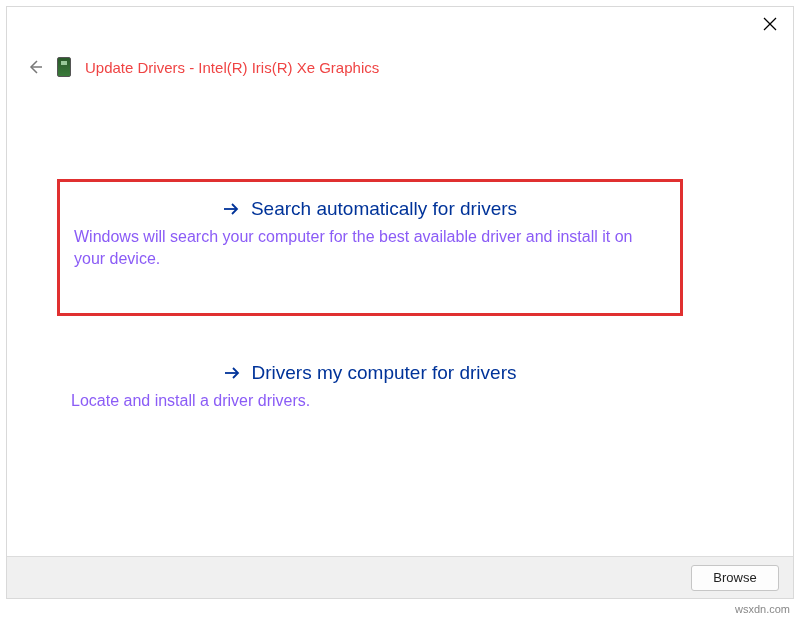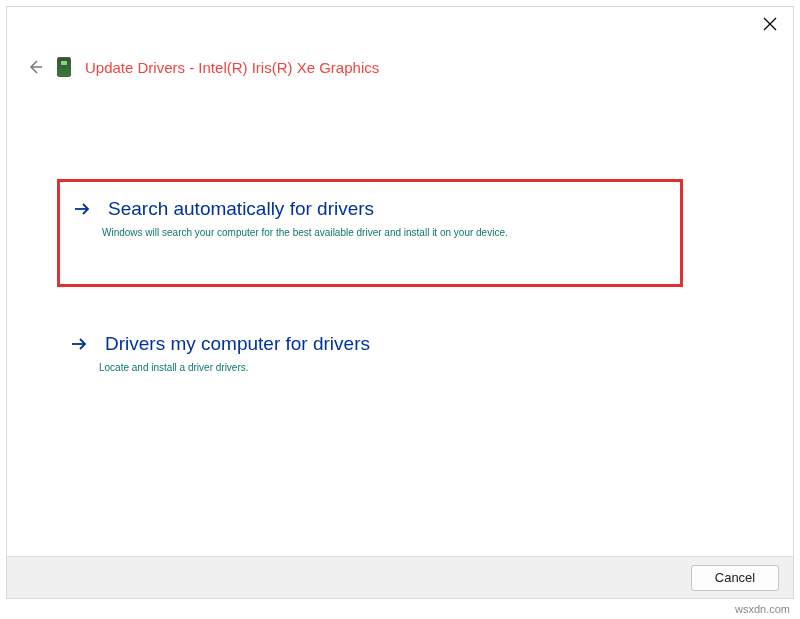--- a/index.html
+++ b/index.html
@@ -107,22 +107,23 @@
       margin-bottom: 30px;
       cursor: pointer;
     }
     .option.highlighted {
       border: 3px solid #e03030;
       padding-bottom: 44px;
     }
     .option-head {
       display: flex;
       align-items: center;
-      gap: 16px;
+      gap: 10px;
       margin-bottom: 6px;
+      justify-content: center;
     }
     .arrow-right {
       width: 18px;
       height: 18px;
       flex-shrink: 0;
       display:flex;
       align-items:center;
       color: #003399;
     }
     .arrow-right svg {
@@ -131,23 +132,22 @@
       stroke: currentColor;
       stroke-width: 1.8;
       fill: none;
     }
     .option-title {
       font-size: 19px;
       color: #003399;
       font-weight: 400;
     }
     .option-desc {
-      font-size: 10px;
-      color: #0f766e;
-      margin-left: 28px;
+      font-size: 16px;
+      color: #8b5cf6;
       line-height: 1.35;
     }
     .footer {
       position: absolute;
       right: 0;
       bottom: 0;
       left: 0;
       height: 42px;
       border-top: 1px solid #dcdcdc;
       background: #f0f0f0;
@@ -223,18 +223,18 @@
             </svg>
         </span>
         <span class="option-title">Drivers my computer for drivers</span>
       </div>
       <div class="option-desc">Locate and install a driver drivers.</div>
     </div>
 
   </div>
 
   <div class="footer">
-    <button class="cancel-btn">Cancel</button>
+    <button class="cancel-btn">Browse</button>
   </div>
 
 </div>
 
 <div class="watermark">wsxdn.com</div>
 
 </body></html>

